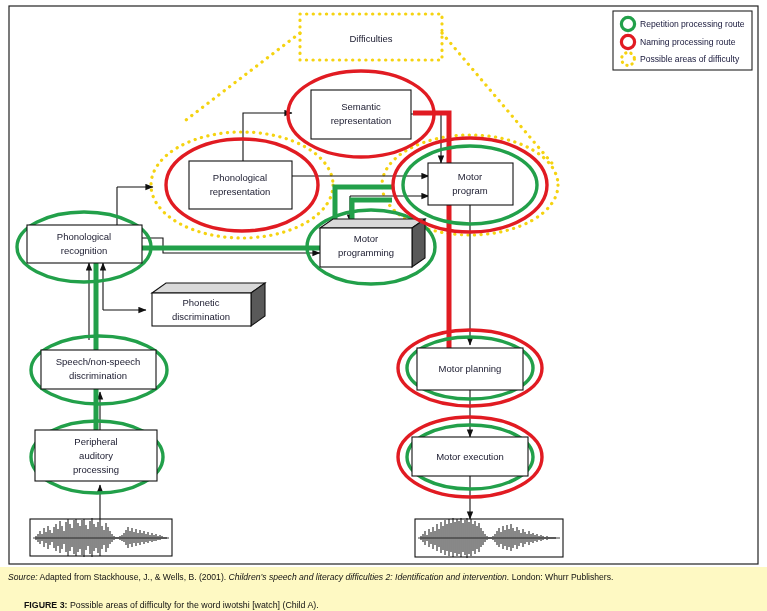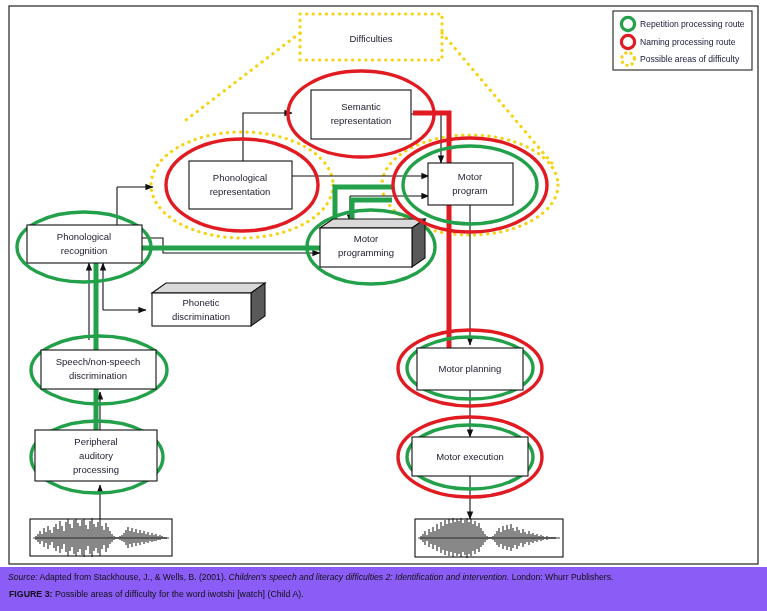--- a/index.html
+++ b/index.html
@@ -18,30 +18,30 @@
   .legend-label{
     font-family:"Liberation Sans", sans-serif;
     font-size:8.6px;fill:#17173a;
   }
   .callout-label{
     font-family:"Liberation Sans", sans-serif;
     font-size:9.5px;fill:#1a1a2e;text-anchor:middle;
   }
   .caption-area{
     position:absolute;left:0;right:0;bottom:0;height:44px;
-    padding:4px 8px 0 8px;box-sizing:border-box;background:#8b5cf6;
+    padding:4px 8px 0 8px;box-sizing:border-box;background:#fef9c3;
   }
   .src-line{
     font-size:8.6px;color:#111;line-height:1.45;margin:0 0 5px 0;
     font-family:"Liberation Sans", sans-serif;
   }
   .src-line .lbl{font-style:italic;}
   .src-line .ital{font-style:italic;}
   .fig-line{
-    font-size:8.8px;color:#111;line-height:1.4;margin:1px;
+    font-size:8.8px;color:#111;line-height:1.4;margin:16px;
     font-family:"Liberation Sans", sans-serif;
   }
   .fig-line .fignum{font-weight:bold;}
 </style>
 </head>
 <body>
 
 <div id="figure-root">
 
   <svg id="diagram" width="767" height="611" viewBox="0 0 767 611">

